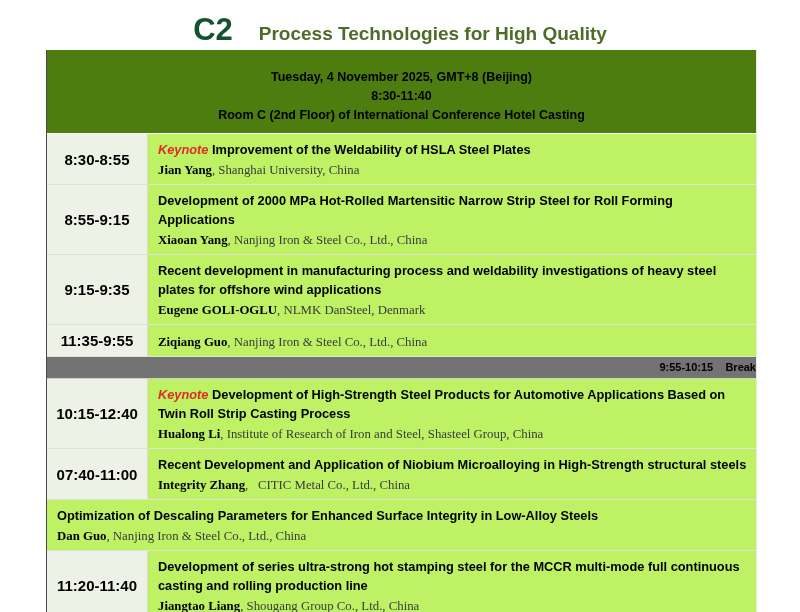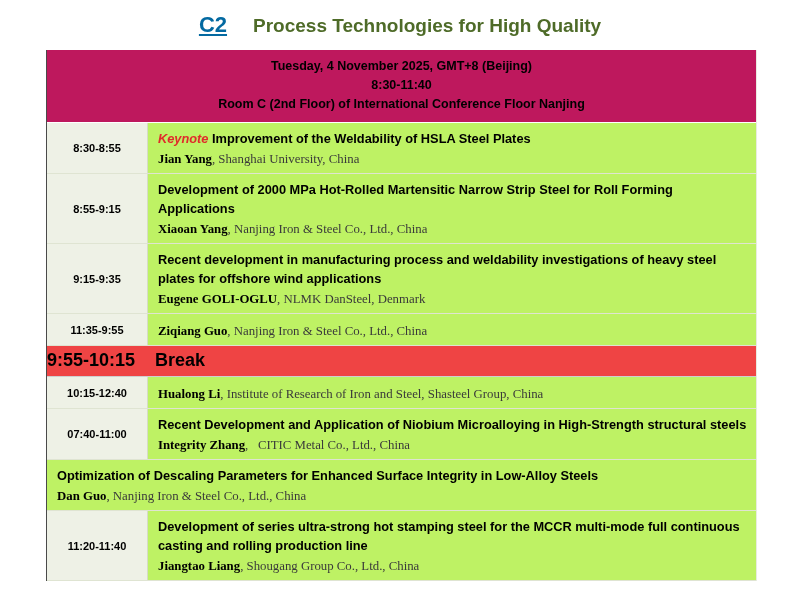--- a/index.html
+++ b/index.html
@@ -24,25 +24,24 @@
   .title-bar {
     position: absolute;
     left: 0;
     top: 12px;
     width: 800px;
     text-align: center;
     white-space: nowrap;
   }
   .title-bar .code {
     font-family: "Liberation Sans", sans-serif;
-    font-size: 22px;
-    font-weight: bold;
-    color: #0369a1;
+    font-size: 31px;
+    font-weight: bold;
+    color: #14532d;
     letter-spacing: 0px;
-    text-decoration: underline;
   }
   .title-bar .gap {
     display: inline-block;
     width: 26px;
   }
   .title-bar .title-text {
     font-family: "Liberation Sans", sans-serif;
     font-size: 19px;
     font-weight: bold;
     color: #4e6b28;
@@ -51,22 +50,22 @@
   .table {
     position: absolute;
     left: 46px;
     top: 50px;
     width: 711px;
     border-left: 1px solid #4a4a4a;
     border-right: 1px solid #e8ece0;
     box-sizing: border-box;
   }
   .hdr {
-    background: #be185d;
-    padding: 7px 6px 8px 6px;
+    background: #4d7c0f;
+    padding: 18px 6px 8px 6px;
     text-align: center;
     border-bottom: 1px solid #ffffff;
   }
   .hdr .line {
     font-family: "Liberation Sans", sans-serif;
     font-size: 12.5px;
     font-weight: bold;
     color: #000000;
     line-height: 19px;
   }
@@ -83,21 +82,21 @@
   .tcol {
     width: 101px;
     min-width: 101px;
     box-sizing: border-box;
     background: #eef1e6;
     border-right: 1px solid #d6dcc6;
     display: flex;
     align-items: center;
     justify-content: center;
     font-family: "Liberation Sans", sans-serif;
-    font-size: 11px;
+    font-size: 15px;
     font-weight: bold;
     color: #000000;
     padding: 2px 2px;
     white-space: nowrap;
   }
   .ccol {
     flex: 1;
     box-sizing: border-box;
     padding: 6px 8px 5px 10px;
     background: #bef264;
@@ -122,46 +121,46 @@
     color: #3a3a3a;
     line-height: 18px;
     margin-top: 2px;
     white-space: pre;
   }
   .authors .nm {
     font-weight: bold;
     color: #000000;
   }
   .break-row {
-    background: #ef4444;
+    background: #737373;
     border-bottom: 1px solid #cfcfcf;
-    text-align: left;
+    text-align: right;
     padding: 4px 0 5px 0;
     font-family: "Liberation Sans", sans-serif;
-    font-size: 18px;
+    font-size: 11px;
     font-weight: bold;
     color: #000000;
     white-space: pre;
   }
 </style>
 </head>
 <body>
 
 <div class="slide">
 
   <div class="title-bar">
     <span class="code">C2</span><span class="gap"></span><span class="title-text">Process Technologies for High Quality</span>
   </div>
 
   <div class="table">
 
     <div class="hdr">
       <div class="line">Tuesday, 4 November 2025, GMT+8 (Beijing)</div>
       <div class="line">8:30-11:40</div>
-      <div class="line">Room C (2nd Floor) of International Conference Floor Nanjing</div>
+      <div class="line">Room C (2nd Floor) of International Conference Hotel Casting</div>
     </div>
 
     <div id="rows-container">
         <div class="row">
           <div class="tcol">8:30-8:55</div>
           <div class="ccol">
             <div class="ptitle"><span class="kw">Keynote</span> Improvement of the Weldability of HSLA Steel Plates</div>
             <div class="authors"><span class="nm">Jian Yang</span>, Shanghai University, China</div>
           </div>
         </div>
@@ -182,20 +181,21 @@
         <div class="row">
           <div class="tcol">11:35-9:55</div>
           <div class="ccol">
             <div class="authors"><span class="nm">Ziqiang Guo</span>, Nanjing Iron &amp; Steel Co., Ltd., China</div>
           </div>
         </div>
         <div class="break-row">9:55-10:15    Break</div>
         <div class="row">
           <div class="tcol">10:15-12:40</div>
           <div class="ccol">
+            <div class="ptitle"><span class="kw">Keynote</span> Development of High-Strength Steel Products for Automotive Applications Based on Twin Roll Strip Casting Process</div>
             <div class="authors"><span class="nm">Hualong Li</span>, Institute of Research of Iron and Steel, Shasteel Group, China</div>
           </div>
         </div>
         <div class="row">
           <div class="tcol">07:40-11:00</div>
           <div class="ccol">
             <div class="ptitle">Recent Development and Application of Niobium Microalloying in High-Strength structural steels</div>
             <div class="authors"><span class="nm">Integrity Zhang</span>,   CITIC Metal Co., Ltd., China</div>
           </div>
         </div>

